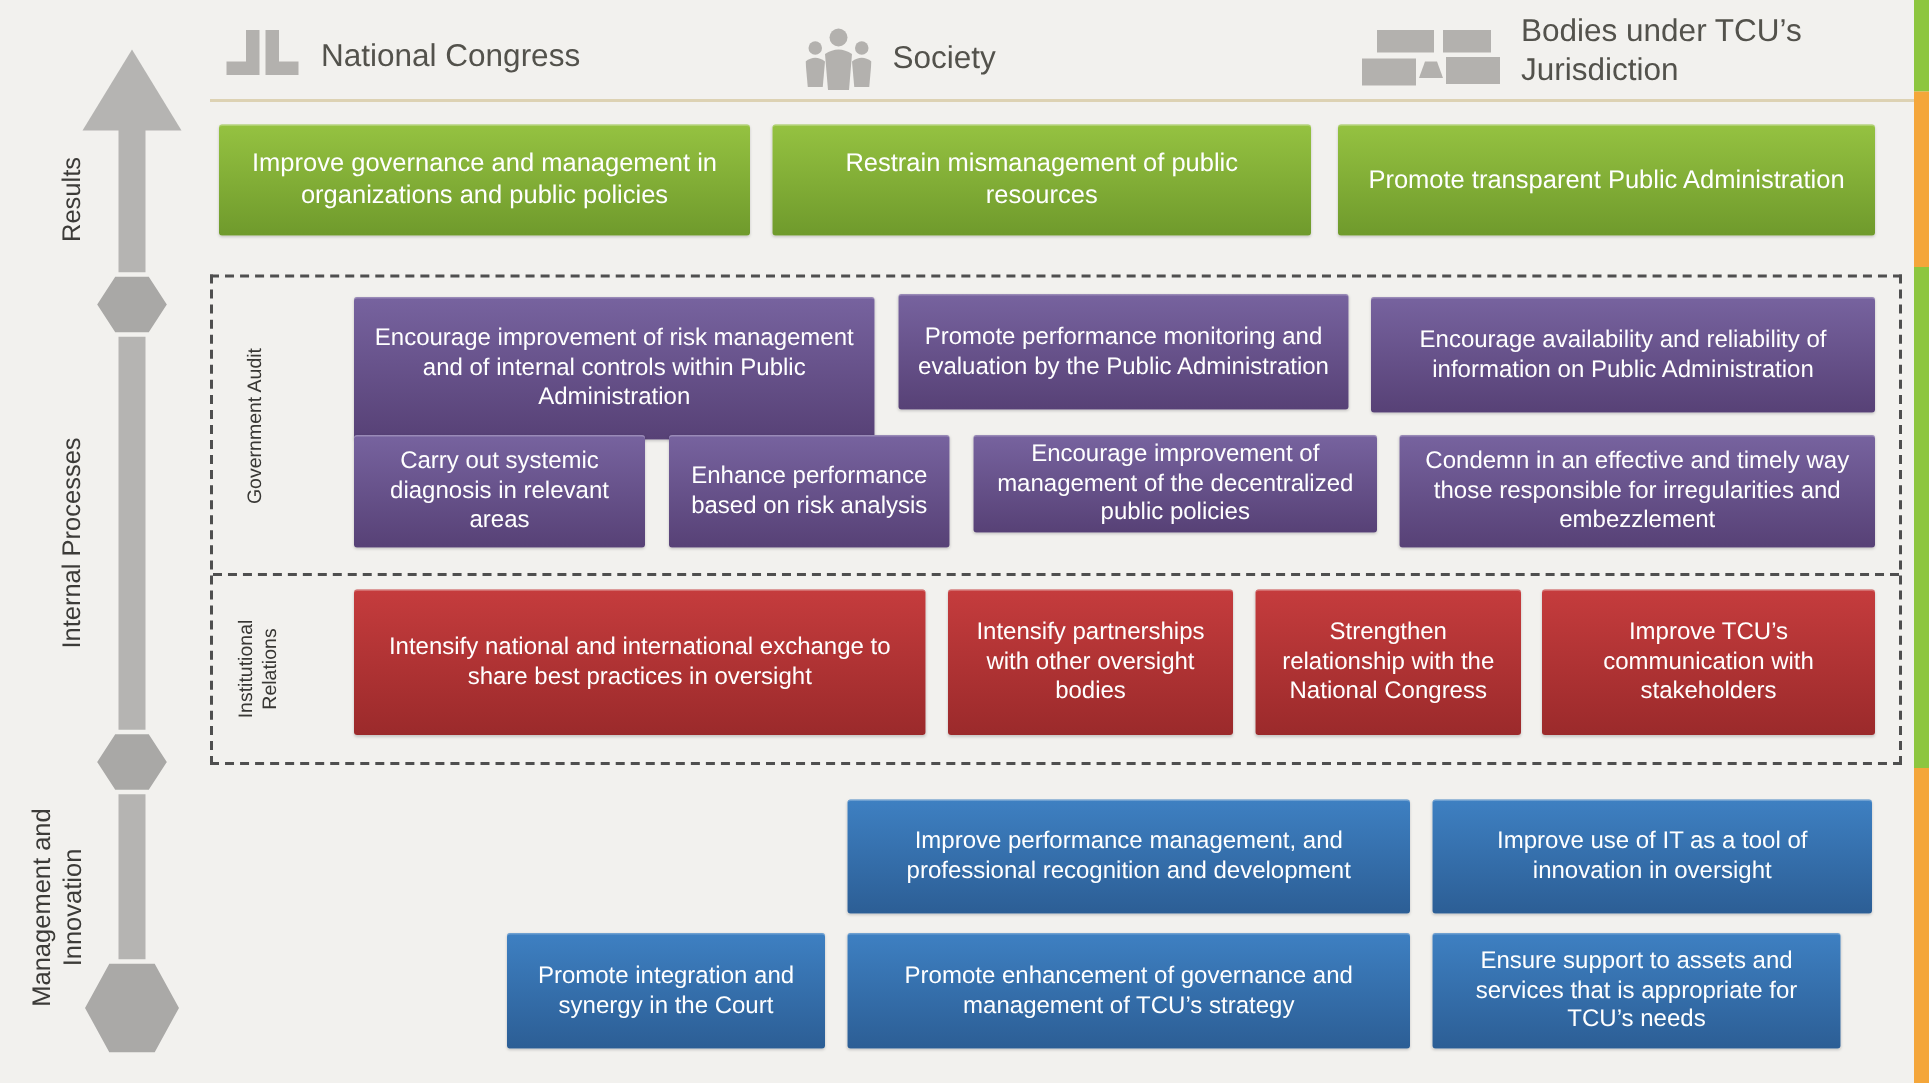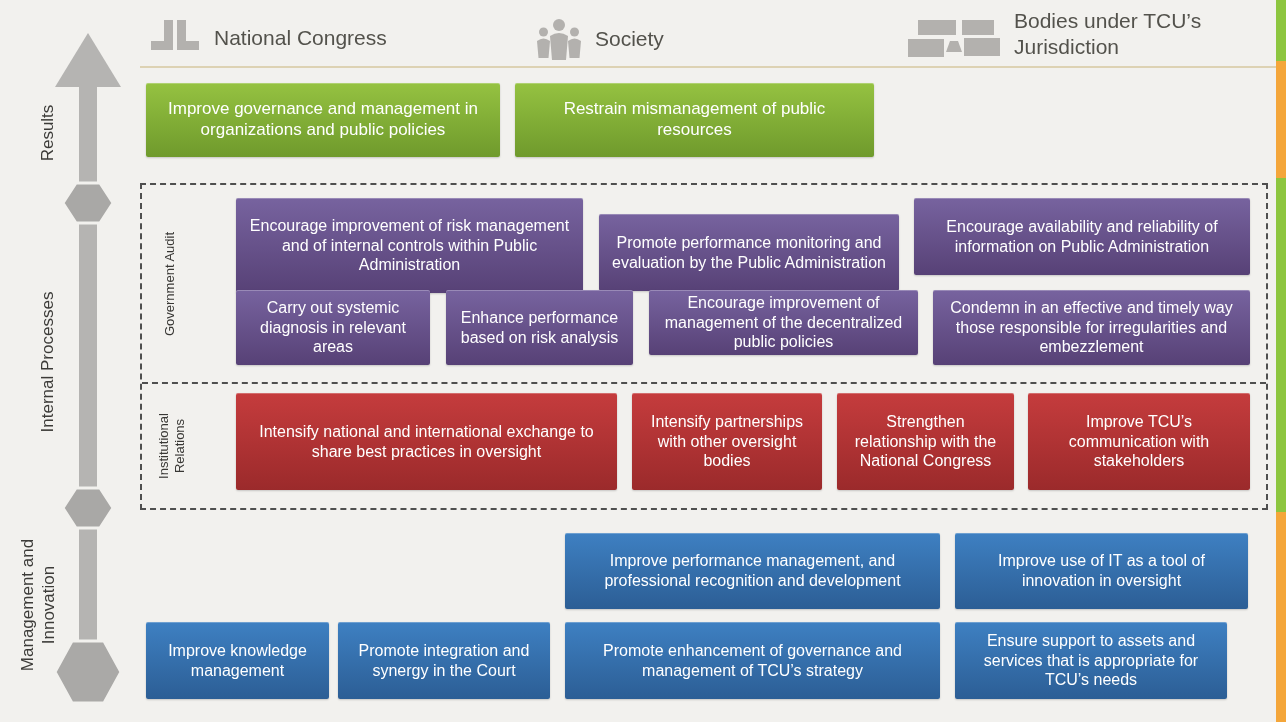--- a/index.html
+++ b/index.html
@@ -110,42 +110,42 @@
       <rect x="56" y="28" width="36" height="18" fill="#b3b1ae"></rect>
       <polygon points="38,42 54,42 50,31 42,31" fill="#b3b1ae"></polygon>
     </svg>
     <span class="lbl" style="max-width:190px">Bodies under TCU’s Jurisdiction</span>
   </div>
 
   <div class="header-rule"></div>
 
   <div class="box green" style="left:146px;top:83px;width:354px;height:74px">Improve governance and management in organizations and public policies</div>
   <div class="box green" style="left:515px;top:83px;width:359px;height:74px">Restrain mismanagement of public resources</div>
+  <div class="box green" style="left:892px;top:83px;width:358px;height:74px">Promote transparent Public Administration</div>
 
   <div class="dashed-frame" style="left:140px;top:183px;width:1128px;height:327px"></div>
   <div class="dashed-divider" style="left:142px;top:382px;width:1124px"></div>
 
   <div class="vlabel small" style="left:95px;top:276px;width:150px;height:16px">Government Audit</div>
   <div class="vlabel small" style="left:117px;top:430px;width:110px;height:32px">Institutional Relations</div>
 
   <div class="box purple" style="left:236px;top:198px;width:347px;height:95px">Encourage improvement of risk management and of internal controls within Public Administration</div>
-  <div class="box purple" style="left:599px;top:214px;width:300px;height:77px">Promote performance monitoring and evaluation by the Public Administration</div>
+  <div class="box purple" style="left:599px;top:196px;width:300px;height:77px">Promote performance monitoring and evaluation by the Public Administration</div>
   <div class="box purple" style="left:914px;top:198px;width:336px;height:77px">Encourage availability and reliability of information on Public Administration</div>
 
   <div class="box purple" style="left:236px;top:290px;width:194px;height:75px">Carry out systemic diagnosis in relevant areas</div>
   <div class="box purple" style="left:446px;top:290px;width:187px;height:75px">Enhance performance based on risk analysis</div>
   <div class="box purple" style="left:649px;top:290px;width:269px;height:65px">Encourage improvement of management of the decentralized public policies</div>
   <div class="box purple" style="left:933px;top:290px;width:317px;height:75px">Condemn in an effective and timely way those responsible for irregularities and embezzlement</div>
 
   <div class="box red" style="left:236px;top:393px;width:381px;height:97px">Intensify national and international exchange to share best practices in oversight</div>
   <div class="box red" style="left:632px;top:393px;width:190px;height:97px">Intensify partnerships with other oversight bodies</div>
   <div class="box red" style="left:837px;top:393px;width:177px;height:97px">Strengthen relationship with the National Congress</div>
   <div class="box red" style="left:1028px;top:393px;width:222px;height:97px">Improve TCU’s communication with stakeholders</div>
 
   <div class="box blue" style="left:565px;top:533px;width:375px;height:76px">Improve performance management, and professional recognition and development</div>
   <div class="box blue" style="left:955px;top:533px;width:293px;height:76px">Improve use of IT as a tool of innovation in oversight</div>
 
-  <div class="box blue" style="left:146px;top:622px;width:183px;height:77px">Improve knowledge management</div>
   <div class="box blue" style="left:338px;top:622px;width:212px;height:77px">Promote integration and synergy in the Court</div>
   <div class="box blue" style="left:565px;top:622px;width:375px;height:77px">Promote enhancement of governance and management of TCU’s strategy</div>
   <div class="box blue" style="left:955px;top:622px;width:272px;height:77px">Ensure support to assets and services that is appropriate for TCU’s needs</div>
 
 </div>
 
 </body></html>

